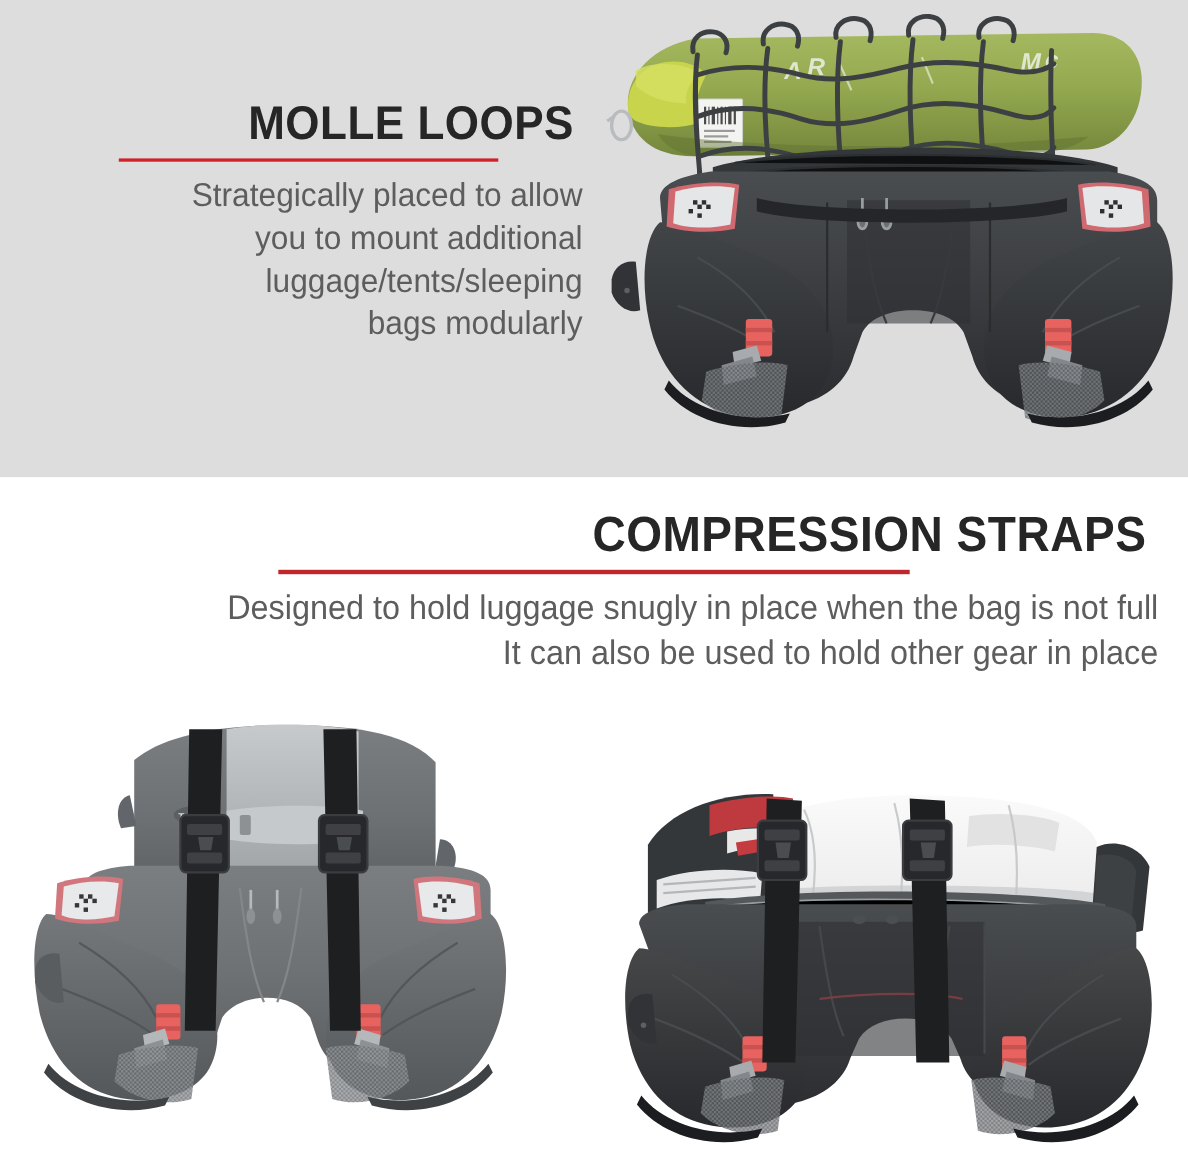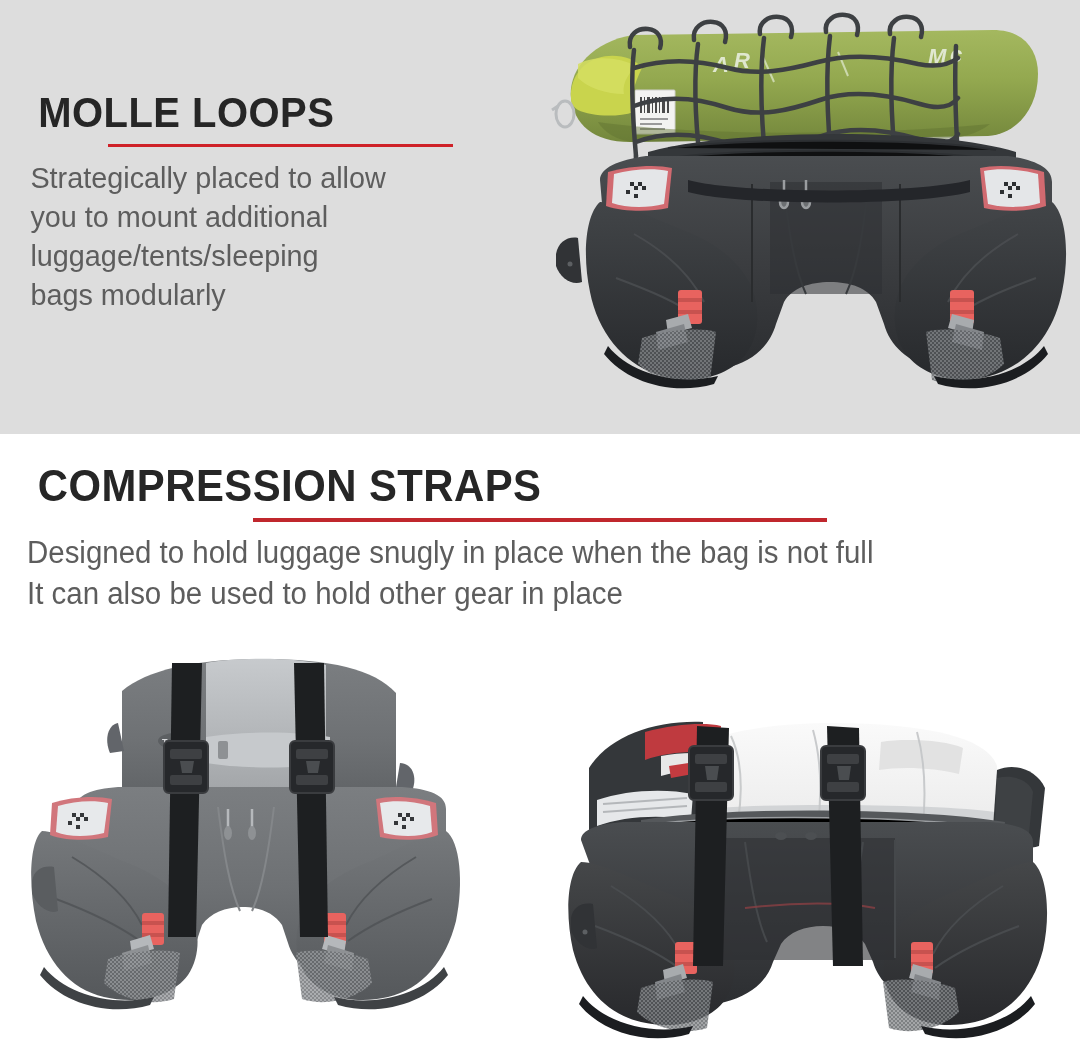--- a/index.html
+++ b/index.html
@@ -16,21 +16,21 @@
     position:absolute;left:0;top:0;width:1080px;height:434px;
     background:#dddddd;
   }
   .panel-bottom{
     position:absolute;left:0;top:434px;width:1080px;height:611px;
     background:#ffffff;
   }
 
   .copy-left{
     position:absolute;left:20px;top:90px;width:520px;
-    text-align:left;
+    text-align:right;
   }
   .headline{
     font-family:"Liberation Sans", sans-serif;
     font-weight:bold;
     font-size:43px;
     letter-spacing:0.5px;
     color:#262626;
     line-height:1.05;
     margin:0;
     transform:scaleX(0.93);
@@ -44,21 +44,21 @@
     font-size:30px;
     color:#5d5d5d;
     line-height:1.30;
     margin:11px 0 0 0;
     transform:scaleX(0.96);
     transform-origin:center;
   }
 
   
   .copy-center{
-    position:absolute;left:0;top:462px;width:1080px;text-align:left;
+    position:absolute;left:0;top:462px;width:1080px;text-align:right;
   }
   .headline2{
     font-family:"Liberation Sans", sans-serif;
     font-weight:bold;font-size:45px;letter-spacing:0.5px;
     color:#262626;margin:0;line-height:1.05;
     transform:scaleX(0.93);transform-origin:center;
   }
   .rule2{width:574px;height:4px;background:#c0272d;margin:9px auto 0 auto;}
   .body-copy2{
     font-size:31px;color:#5d5d5d;line-height:1.33;margin:10px 0 0 0;

